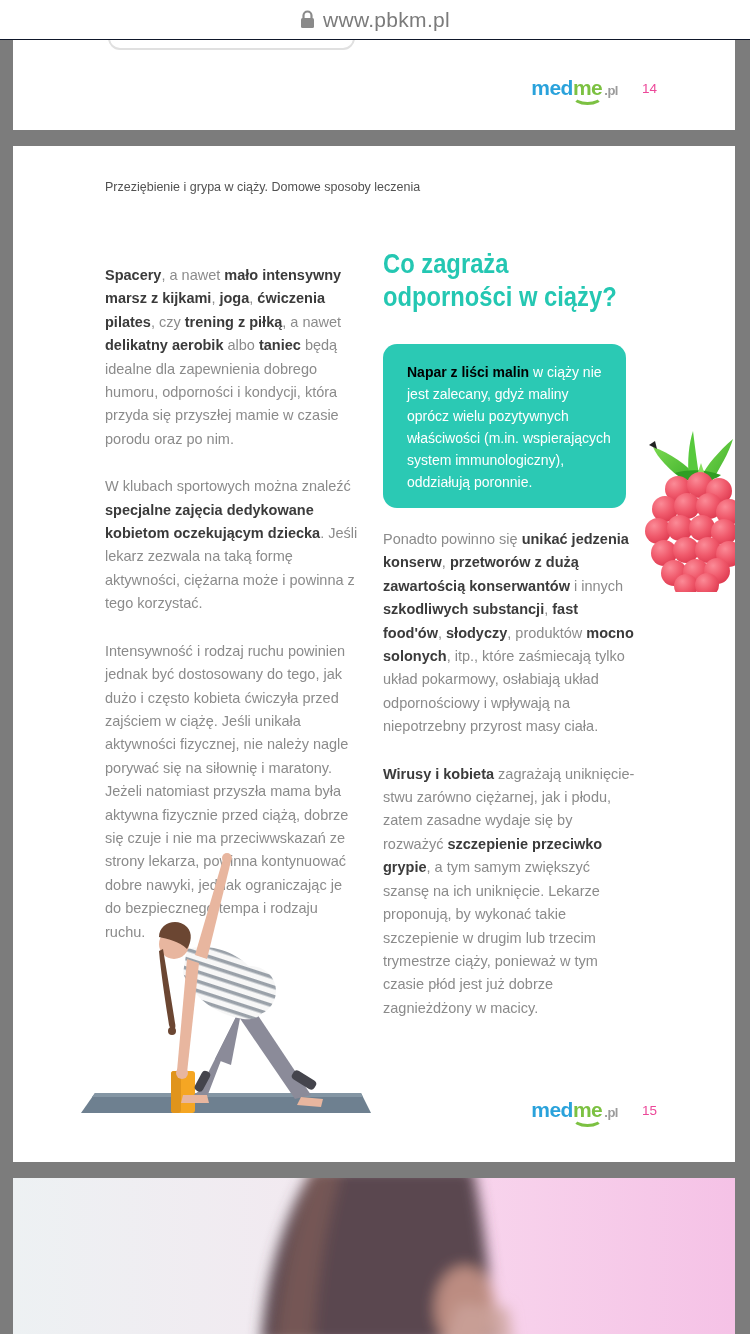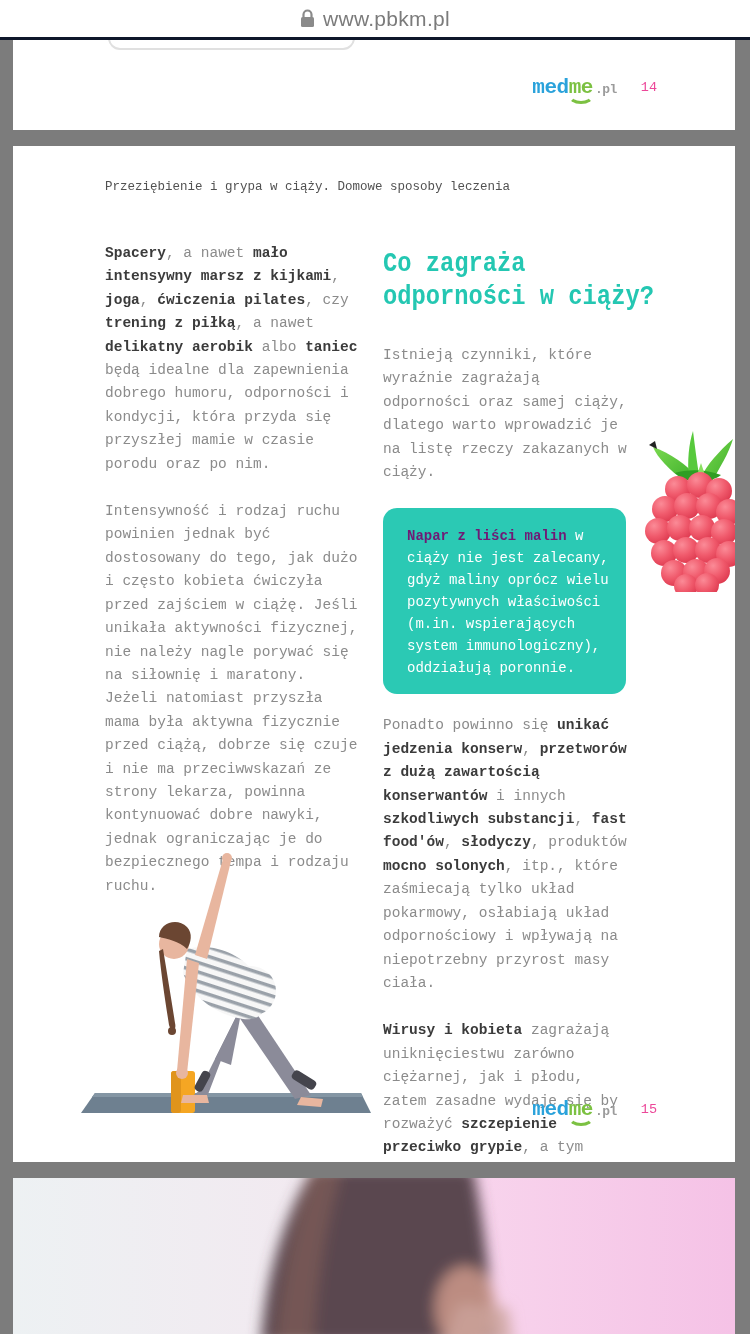--- a/index.html
+++ b/index.html
@@ -5,26 +5,26 @@
   * { margin:0; padding:0; box-sizing:border-box; }
   html,body { width:750px; }
   body {
     height:1334px;
     background:#7c7c7c;
     font-family:"Liberation Sans","DejaVu Sans",sans-serif;
     overflow:hidden;
   }
   
   .address-bar {
-    height:40px; background:#ffffff; border-bottom:3px solid #0f172a;
+    height:40px; background:#ffffff; border-bottom:1px solid #0f172a;
     display:flex; align-items:center; justify-content:center; gap:8px;
   }
   .address-text { font-size:21px; color:#7b7b7b; letter-spacing:.3px; }
   
-  .sheet { background:#ffffff; margin:0 15px 0 13px; position:relative; overflow:hidden;font-family:Liberation Mono, monospace; }
+  .sheet { background:#ffffff; margin:0 15px 0 13px; position:relative; overflow:hidden; }
   .page14 { height:90px; }
   .gap { height:16px; }
   .page15 { height:1016px; }
   .page-next { height:156px; padding:0; background:none; }
   .page-next svg { display:block; }
   
   .search-remnant {
     position:absolute; top:-14px; left:95px; width:247px; height:24px;
     border:2px solid #e0e0e0; border-radius:14px; background:#fff;
   }
@@ -41,35 +41,35 @@
   }
   .logo-pl { color:#9b9b9b; font-size:13px; font-weight:bold; margin-left:2px; }
   .page-num { font-size:13.5px; color:#ec4899; }
   
   .breadcrumbs { position:absolute; left:92px; top:33px; font-size:12.5px; line-height:17px; }
   .crumb-prev { color:#515151; }
   .crumb-current { color:#5dd3c6; }
   
   .col { position:absolute; font-size:14.5px; line-height:23.4px; color:#8b8b8b; }
   .col b { color:#3b3b3b; font-weight:bold; }
-  .col-left  { left:92px;  top:96px; width:256px; }
+  .col-left  { left:92px;  top:118px; width:256px; }
   .col-right { left:370px; top:102px; width:252px; }
   .col p { margin:0 0 24px 0; }
   .section-heading {
     color:#24c7b2; font-weight:bold; font-size:27px; line-height:33px;
     transform:scaleX(.88); transform-origin:left top;
     margin-bottom:30px; white-space:nowrap;
   }
   .section-heading span { display:block; }
   .callout {
     background:#2bc9b4; border-radius:14px; color:#ffffff;
     padding:17px 14px 15px 24px; font-size:14px; line-height:22px;
     margin:0 0 20px 0; width:243px;
   }
-  .callout b { color:#701a75; }
+  .callout b { color:#000000; }
   
   .raspberry { position:absolute; left:632px; top:279px; width:90px; height:167px; }
   .yoga { position:absolute; left:62px; top:699px; width:300px; height:280px; }
 </style>
 </head>
 <body>
 
 <div class="address-bar">
   <svg width="15" height="19" viewBox="0 0 15 19">
     <path d="M3.5 8 V5.5 a4 4 0 0 1 8 0 V8" fill="none" stroke="#8a8a8a" stroke-width="2.2"></path>
@@ -89,29 +89,29 @@
 <div class="gap"></div>
 
 <div class="sheet page15">
 
   <div class="breadcrumbs">
     <div class="crumb-prev">Przeziębienie i grypa w ciąży. Domowe sposoby leczenia</div>
   </div>
 
   <div class="col col-left">
     <p><b>Spacery</b><span>, a nawet </span><b>mało intensywny marsz z kijkami</b><span>, </span><b>joga</b><span>, </span><b>ćwiczenia pilates</b><span>, czy </span><b>trening z piłką</b><span>, a nawet </span><b>delikatny aerobik</b><span> albo </span><b>taniec</b><span> będą idealne dla zapewnienia dobrego humoru, odporności i kondycji, która przyda się przyszłej mamie w czasie porodu oraz po nim.</span></p>
+    <p><span>W klubach sportowych można znaleźć </span><b>specjalne zajęcia dedykowane kobietom oczekującym dziecka</b><span>. Jeśli lekarz zezwala na taką formę aktywności, ciężarna może i powinna z tego korzystać.</span></p>
     <p><span>Intensywność i rodzaj ruchu powinien jednak być dostosowany do tego, jak dużo i często kobieta ćwiczyła przed zajściem w ciążę. Jeśli unikała aktywności fizycznej, nie należy nagle porywać się na siłownię i maratony. Jeżeli natomiast przyszła mama była aktywna fizycznie przed ciążą, dobrze się czuje i nie ma przeciwwskazań ze strony lekarza, powinna kontynuować dobre nawyki, jednak ograniczając je do bezpiecznego tempa i rodzaju ruchu.</span></p>
   </div>
 
   <div class="col col-right">
     <div class="section-heading">
       <span>Co zagraża</span>
       <span>odporności w ciąży?</span>
     </div>
-    <p><span>Istnieją czynniki, które wyraźnie zagrażają odporności oraz samej ciąży, dlatego warto wprowadzić je na listę rzeczy zakazanych w ciąży.</span></p>
     <div class="callout"><b>Napar z liści malin</b><span> w ciąży nie jest zalecany, gdyż maliny oprócz wielu pozytywnych właściwości (m.in. wspie­rających system immunologiczny), oddziałują poronnie.</span></div>
     <p><span>Ponadto powinno się </span><b>unikać jedzenia konserw</b><span>, </span><b>przetworów z dużą zawartością konserwantów</b><span> i innych </span><b>szkodliwych substancji</b><span>, </span><b>fast food'ów</b><span>, </span><b>słodyczy</b><span>, produktów </span><b>mocno solonych</b><span>, itp., które zaśmiecają tylko układ pokarmowy, osłabiają układ odpornościowy i wpływają na niepotrzebny przyrost masy ciała.</span></p>
     <p><b>Wirusy i kobieta</b><span> zagrażają uniknięcie­stwu zarówno ciężarnej, jak i płodu, zatem zasadne wydaje się by rozważyć </span><b>szczepienie przeciwko grypie</b><span>, a tym samym zwiększyć szansę na ich uniknięcie. Lekarze proponują, by wykonać takie szczepienie w drugim lub trzecim trymestrze ciąży, ponieważ w tym czasie płód jest już dobrze zagnieżdżony w macicy.</span></p>
   </div>
 
   <svg class="raspberry" viewBox="0 0 90 167">
     <defs>
       <radialGradient id="drupe" cx="35%" cy="30%" r="75%">
         <stop offset="0%" stop-color="#fb8b97"></stop>
         <stop offset="55%" stop-color="#f05a6c"></stop>

